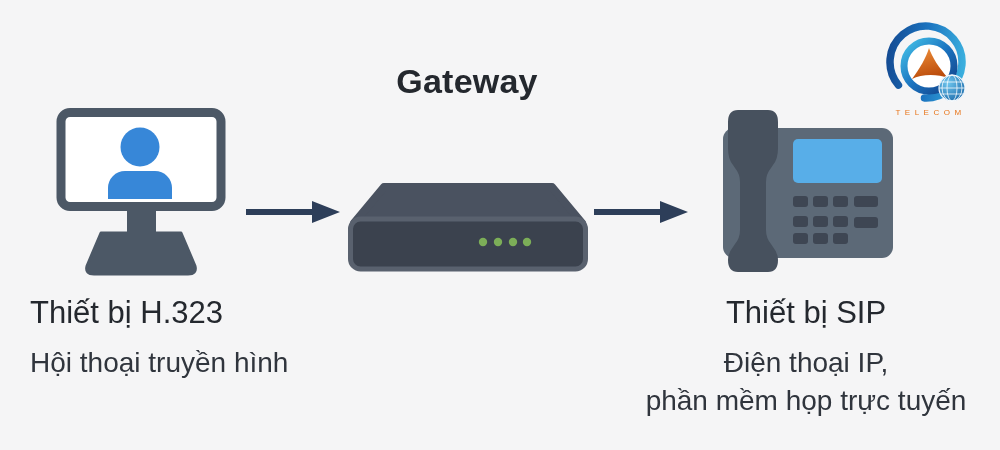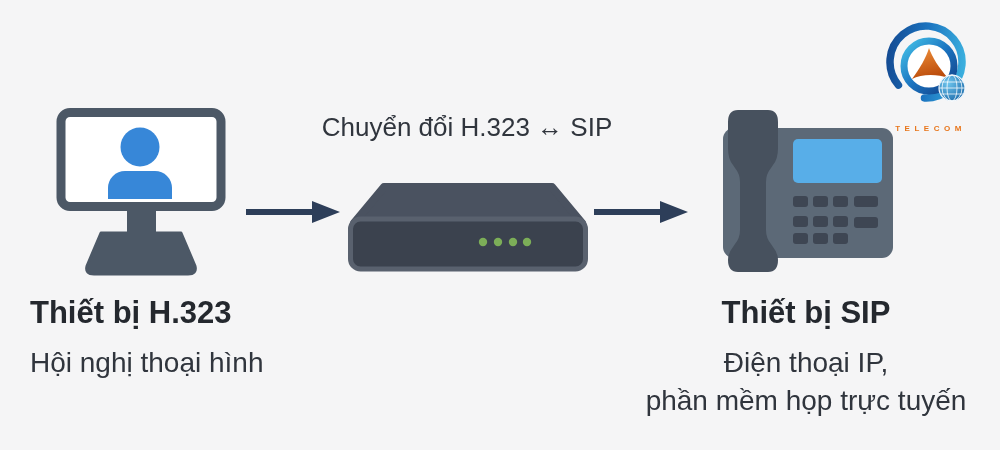--- a/index.html
+++ b/index.html
@@ -17,36 +17,36 @@
     left:292px;top:62px;width:350px;text-align:center;
     font-size:34px;font-weight:700;color:#24282e;letter-spacing:.2px;
   }
   .gw-sub{
     left:242px;top:112px;width:450px;text-align:center;
     font-size:26px;font-weight:400;color:#30353d;
   }
 
   
   .left-text{left:30px;top:295px;width:320px;text-align:left;}
-  .dev-title{font-size:31px;font-weight:700;color:#24282e;}
+  .dev-title{font-size:31px;font-weight:400;color:#24282e;}
   .dev-desc{margin-top:13px;font-size:28px;font-weight:400;color:#30353d;line-height:38px;}
 
   
   .right-text{left:606px;top:295px;width:400px;text-align:center;}
 
   
   .logo{left:858px;top:22px;width:140px;text-align:center;}
   .logo-mark{display:block;margin:0 auto;}
   .logo-name{
     margin-top:-8px;font-size:17px;font-weight:700;color:#1e6db2;
     letter-spacing:1.5px;white-space:nowrap;
   }
   .logo-name sup{font-size:8px;letter-spacing:0;}
   .logo-tagline{
-    margin-top:18px;font-size:8px;font-weight:700;color:#e8761c;
+    margin-top:2px;font-size:8px;font-weight:400;color:#e8761c;
     letter-spacing:4.5px;padding-left:5px;white-space:nowrap;
   }
 </style>
 </head>
 <body>
 
 <div class="stage">
 
   <div class="abs logo">
     <svg class="logo-mark" width="104" height="84" viewBox="0 0 104 84">
@@ -75,21 +75,21 @@
         <g fill="none" stroke="rgba(255,255,255,0.75)" stroke-width="1">
           <ellipse cx="76" cy="66" rx="5" ry="13"></ellipse>
           <ellipse cx="76" cy="66" rx="10" ry="13"></ellipse>
           <path d="M63.2,66 h25.6 M64.8,60 h22.4 M64.8,72 h22.4"></path>
         </g>
       </g>
     </svg>
     <div class="logo-tagline">TELECOM</div>
   </div>
 
-  <div class="abs gw-sub">Chuyển đổi H.323 ↔ SIP</div>
+  <div class="abs gw-title">Gateway</div>
 
   <svg class="abs" style="left:56px;top:108px" width="170" height="168" viewBox="0 0 170 168">
     <defs>
       <clipPath id="screenClip">
           <rect x="12" y="11" width="146" height="80" rx="4"></rect>
         </clipPath>
     </defs>
     <rect x="5" y="4.5" width="160" height="94" rx="9" fill="#ffffff" stroke="#4c5866" stroke-width="9"></rect>
     <g clip-path="url(#screenClip)">
       <circle cx="84" cy="39" r="19.5" fill="#3787d8"></circle>
@@ -136,21 +136,21 @@
     </g>
     <path fill="#47515e" d="M8,16 Q8,4 18,4 L48,4 Q58,4 58,16 L58,42 Q58,53 53,59 L51,62 Q46,68 46,76
              L46,124 Q46,132 51,138 L53,141 Q58,147 58,154 Q58,166 48,166 L18,166
              Q8,166 8,154 Q8,147 13,141 L15,138 Q20,132 20,124 L20,76 Q20,68 15,62
              L13,59 Q8,53 8,42 Z"></path>
   </svg>
 
   <div class="abs left-text">
     <div class="dev-title">Thiết bị H.323</div>
     <div class="dev-desc">
-      <div>Hội nghị thoại hình</div>
+      <div>Hội thoại truyền hình</div>
     </div>
   </div>
 
   <div class="abs right-text">
     <div class="dev-title">Thiết bị SIP</div>
     <div class="dev-desc">
       <div>Điện thoại IP,</div>
       <div>phần mềm họp trực tuyến</div>
     </div>
   </div>

